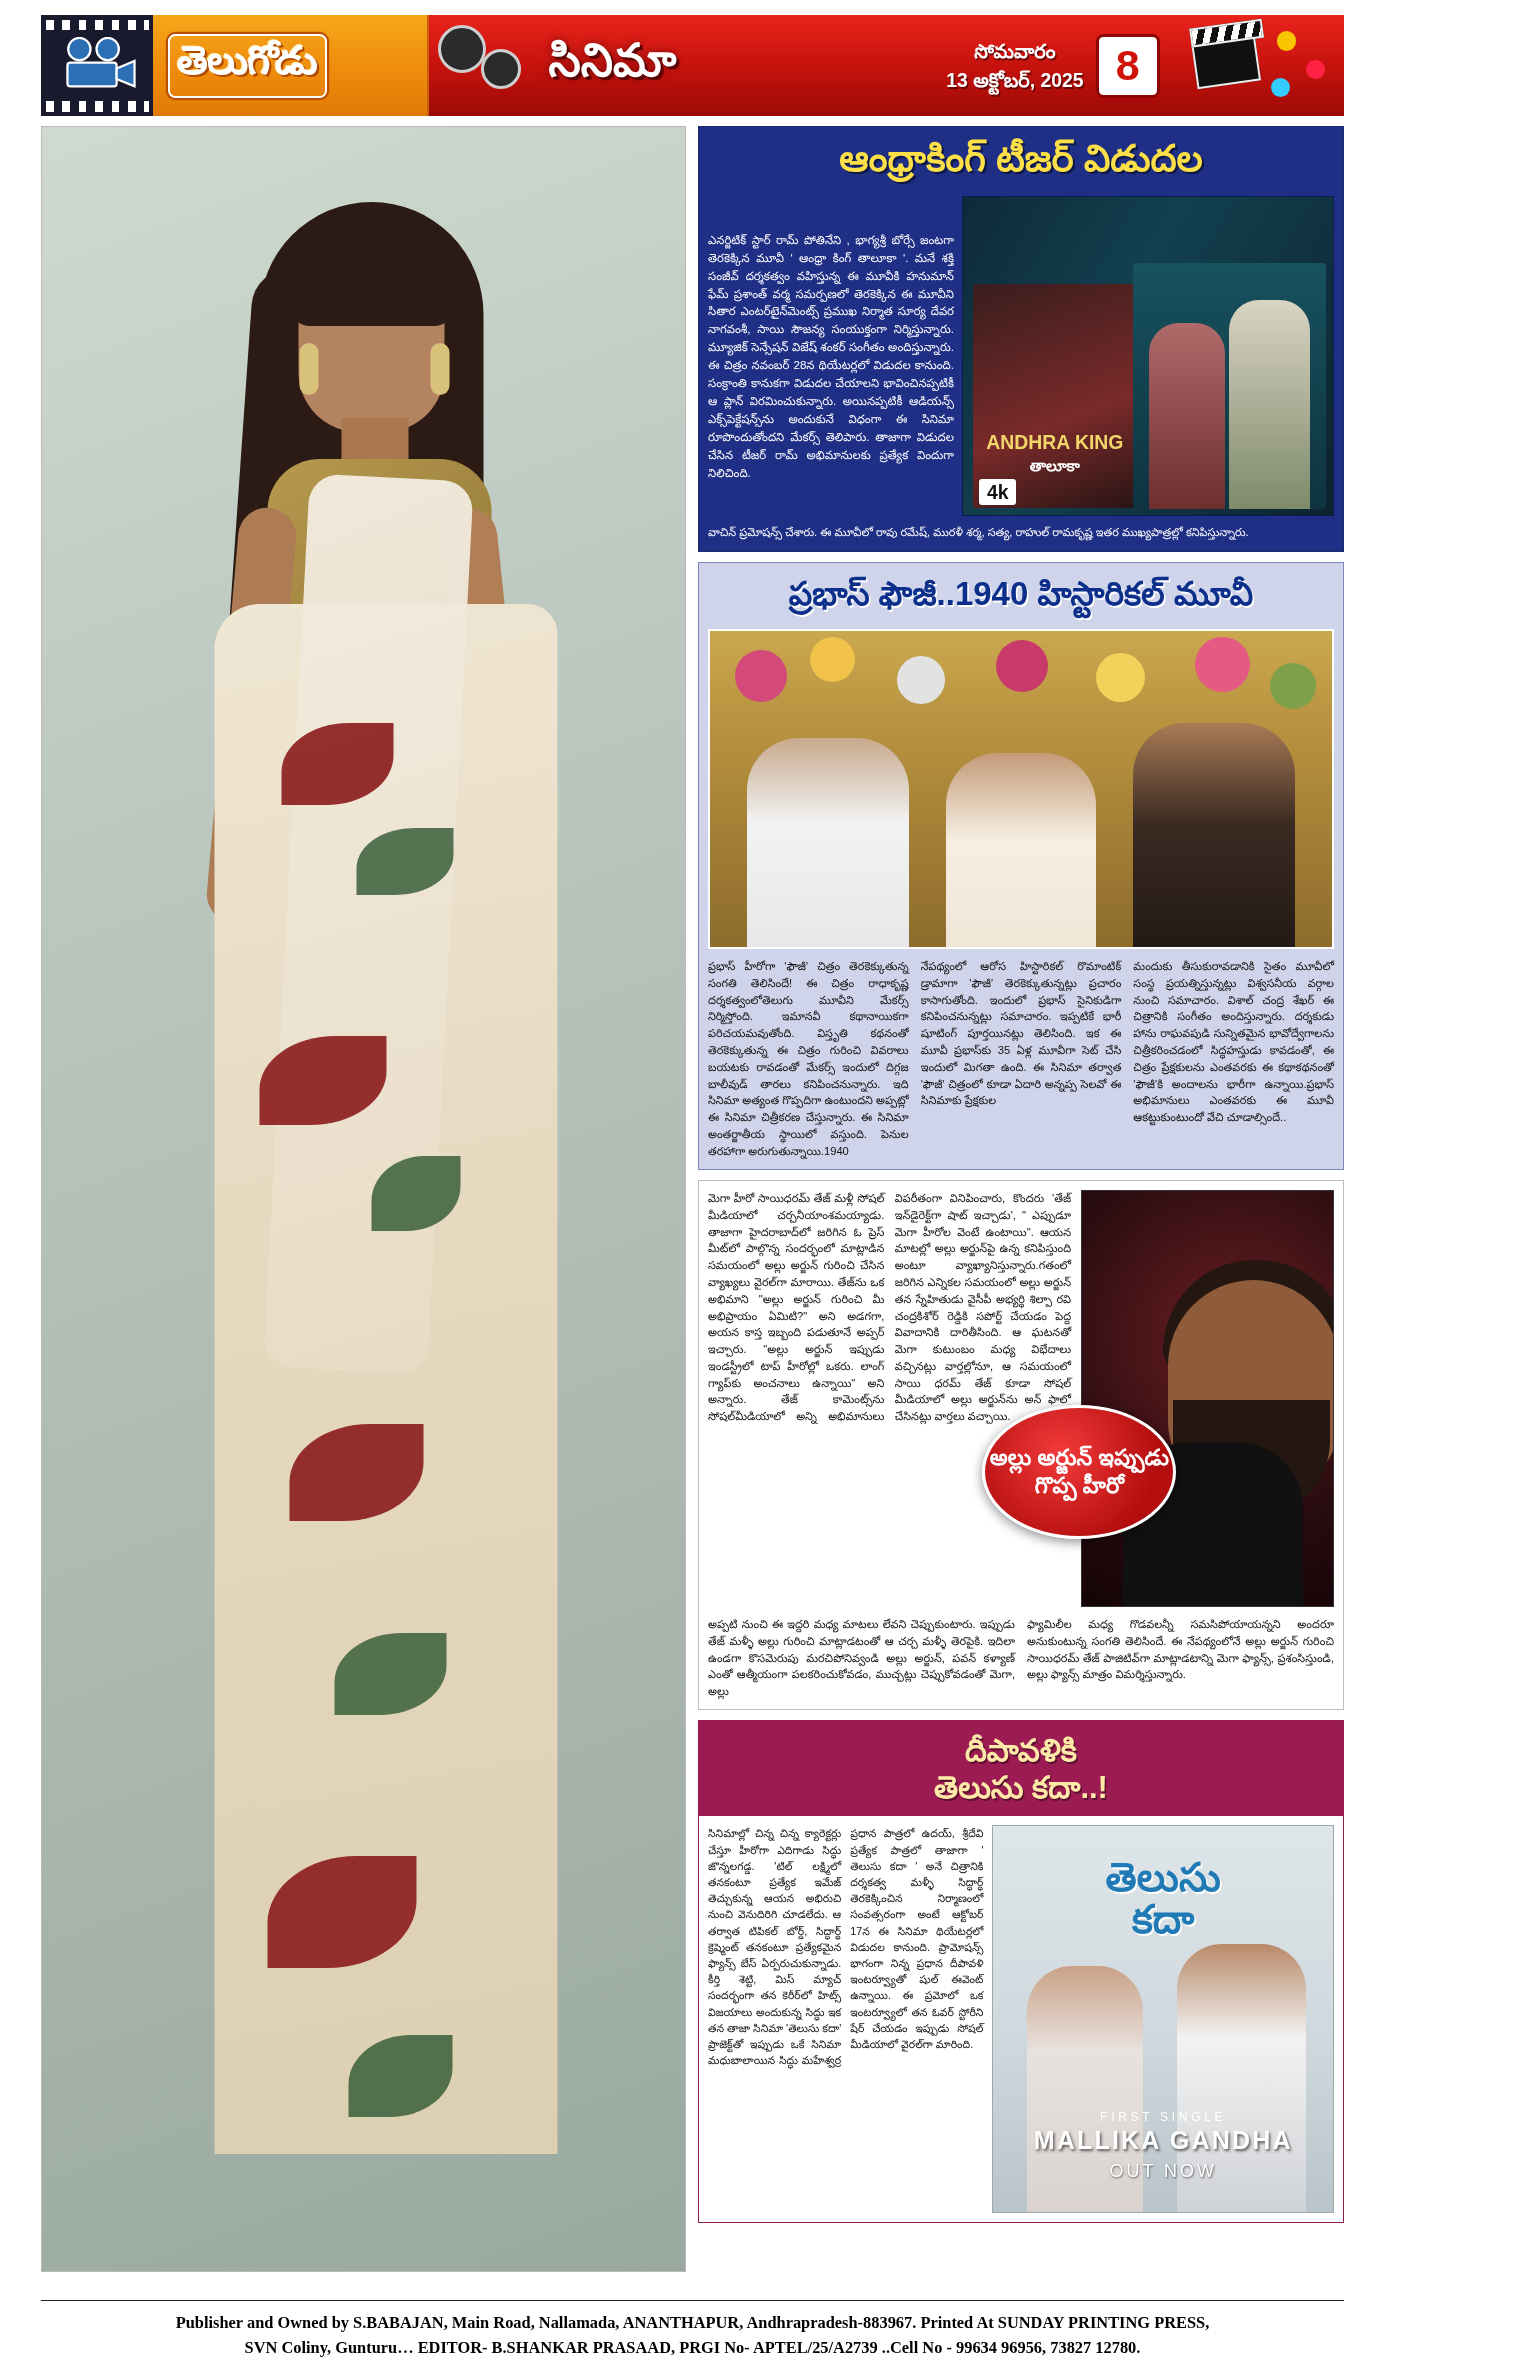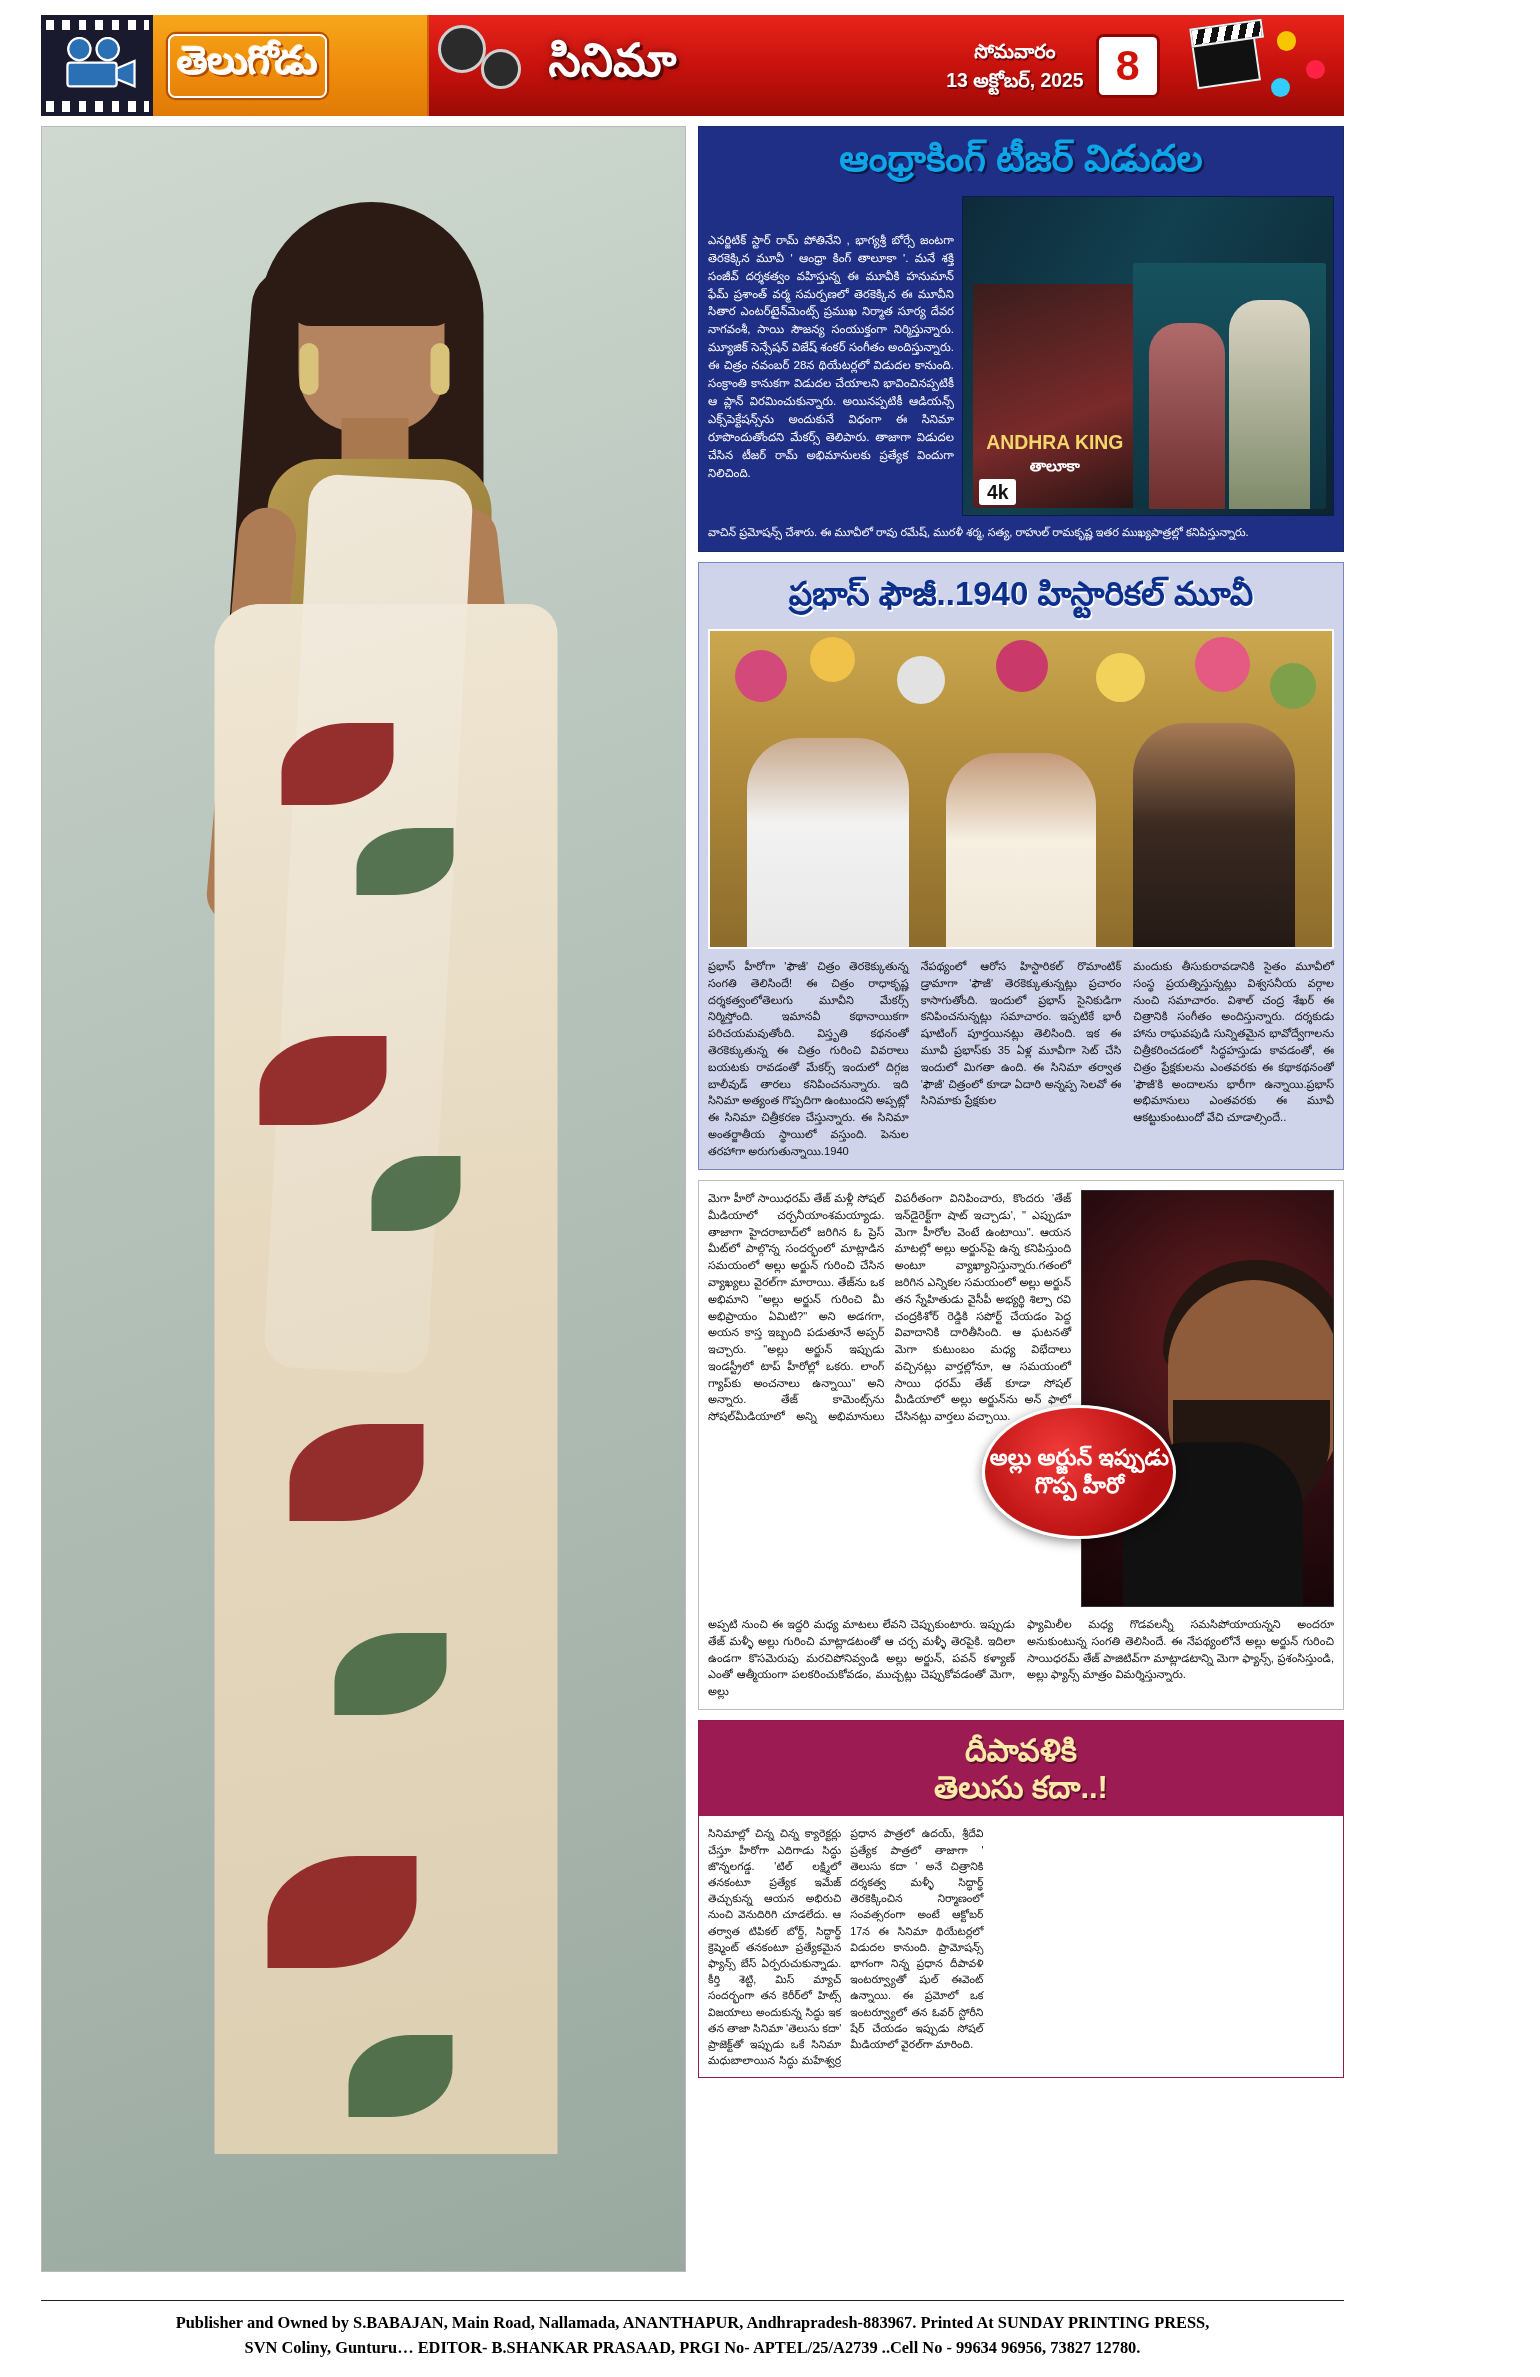--- a/index.html
+++ b/index.html
@@ -183,21 +183,21 @@
     text-shadow: 2.2px 2.2px 3.7px rgba(0,0,0,.6);
     letter-spacing: 0.7px;
   }
 
   
   .box { border: 1.5px solid #1b2a6b; background:#fff; }
 
   
   .box1 { background:#1f2f86; padding: 7.5px 9px 10.4px 9px; }
   .box1 h2 {
-    margin: 3px 0 7.5px 0; text-align:center; color:#0ea5e9;
+    margin: 3px 0 7.5px 0; text-align:center; color:#fde047;
     font-size: 37px; font-weight: bold; text-shadow: 2.2px 2.2px 0 #0d1847;
   }
   .b1-body { display:flex; gap: 8px; align-items: center; }
   .b1-text {
     width: 246px; color:#fff; font-size: 11.6px; line-height: 1.55;
     text-align: justify;
   }
   .b1-poster {
     flex: 1; height: 320px; position:relative;
     background: linear-gradient(120deg,#0e2a3a 0%,#12404f 40%,#0d2330 100%);
@@ -457,20 +457,31 @@
           <h2>
             <span>దీపావళికి</span><br>
             <span>తెలుసు కదా..!</span>
           </h2>
         </div>
         <div class="b4-body">
           <div class="b4-text">
             <span>సినిమాల్లో చిన్న చిన్న క్యారెక్టర్లు చేస్తూ హీరోగా ఎదిగాడు సిద్ధు జొన్నలగడ్డ. 'టిల్ లక్ష్మిలో తనకంటూ ప్రత్యేక ఇమేజ్ తెచ్చుకున్న ఆయన అభిరుచి నుంచి వెనుదిరిగి చూడలేదు. ఆ తర్వాత టిపికల్ బోర్డ్, సిద్ధార్థ్ క్రెష్మెంట్ తనకంటూ ప్రత్యేకమైన ఫ్యాన్స్ బేస్ ఏర్పరుచుకున్నాడు. కీర్తి శెట్టి, మిస్ మ్యాచ్ సందర్భంగా తన కెరీర్‌లో హిట్స్ విజయాలు అందుకున్న సిద్ధు ఇక తన తాజా సినిమా 'తెలుసు కదా' ప్రాజెక్ట్‌తో ఇప్పుడు ఒకే సినిమా</span>
             <span>మధుబాలాయిన సిద్ధు మహేశ్వర్ర ప్రధాన పాత్రలో ఉదయ్‌, శ్రీదేవి ప్రత్యేక పాత్రలో తాజాగా ' తెలుసు కదా ' అనే చిత్రానికి దర్శకత్వ మళ్ళీ సిద్ధార్థ్ తెరకెక్కించిన నిర్మాణంలో సంవత్సరంగా అంటే ఆక్టోబర్ 17న ఈ సినిమా థియేటర్లలో విడుదల కానుంది. ప్రామోషన్స్ భాగంగా నిన్న ప్రధాన దీపావళి ఇంటర్వ్యూతో షుల్ ఈవెంట్ ఉన్నాయి. ఈ ప్రమోలో ఒక ఇంటర్వ్యూలో తన ఓవర్ స్టోరీని షేర్ చేయడం ఇప్పుడు సోషల్ మీడియాలో వైరల్‌గా మారింది.</span>
           </div>
+          <div class="b4-poster">
+            <div class="b4-title">
+              <span>తెలుసు</span><br>
+              <span>కదా</span>
+            </div>
+            <div class="b4-person" style="left:10%;width:34%;height:246px;background:linear-gradient(180deg,#caa287 0%, #e8e2df 35%, #d9d2ce 100%);"></div>
+            <div class="b4-person" style="right:8%;width:38%;height:268px;background:linear-gradient(180deg,#b98a68 0%, #f2f2f2 35%, #cfd2d6 100%);"></div>
+            <div class="b4-firstsingle">FIRST SINGLE</div>
+            <div class="b4-sub">MALLIKA GANDHA</div>
+            <div class="b4-sub2">OUT NOW</div>
+          </div>
         </div>
       </div>
 
     </div>
   </div>
 
   <div class="footer">
     <div>Publisher and Owned by S.BABAJAN, Main Road, Nallamada,  ANANTHAPUR, Andhrapradesh-883967. Printed At SUNDAY PRINTING PRESS,</div>
     <div>SVN Coliny, Gunturu… EDITOR- B.SHANKAR PRASAAD, PRGI No- APTEL/25/A2739 ..Cell No -  99634 96956,  73827 12780.</div>
   </div>

